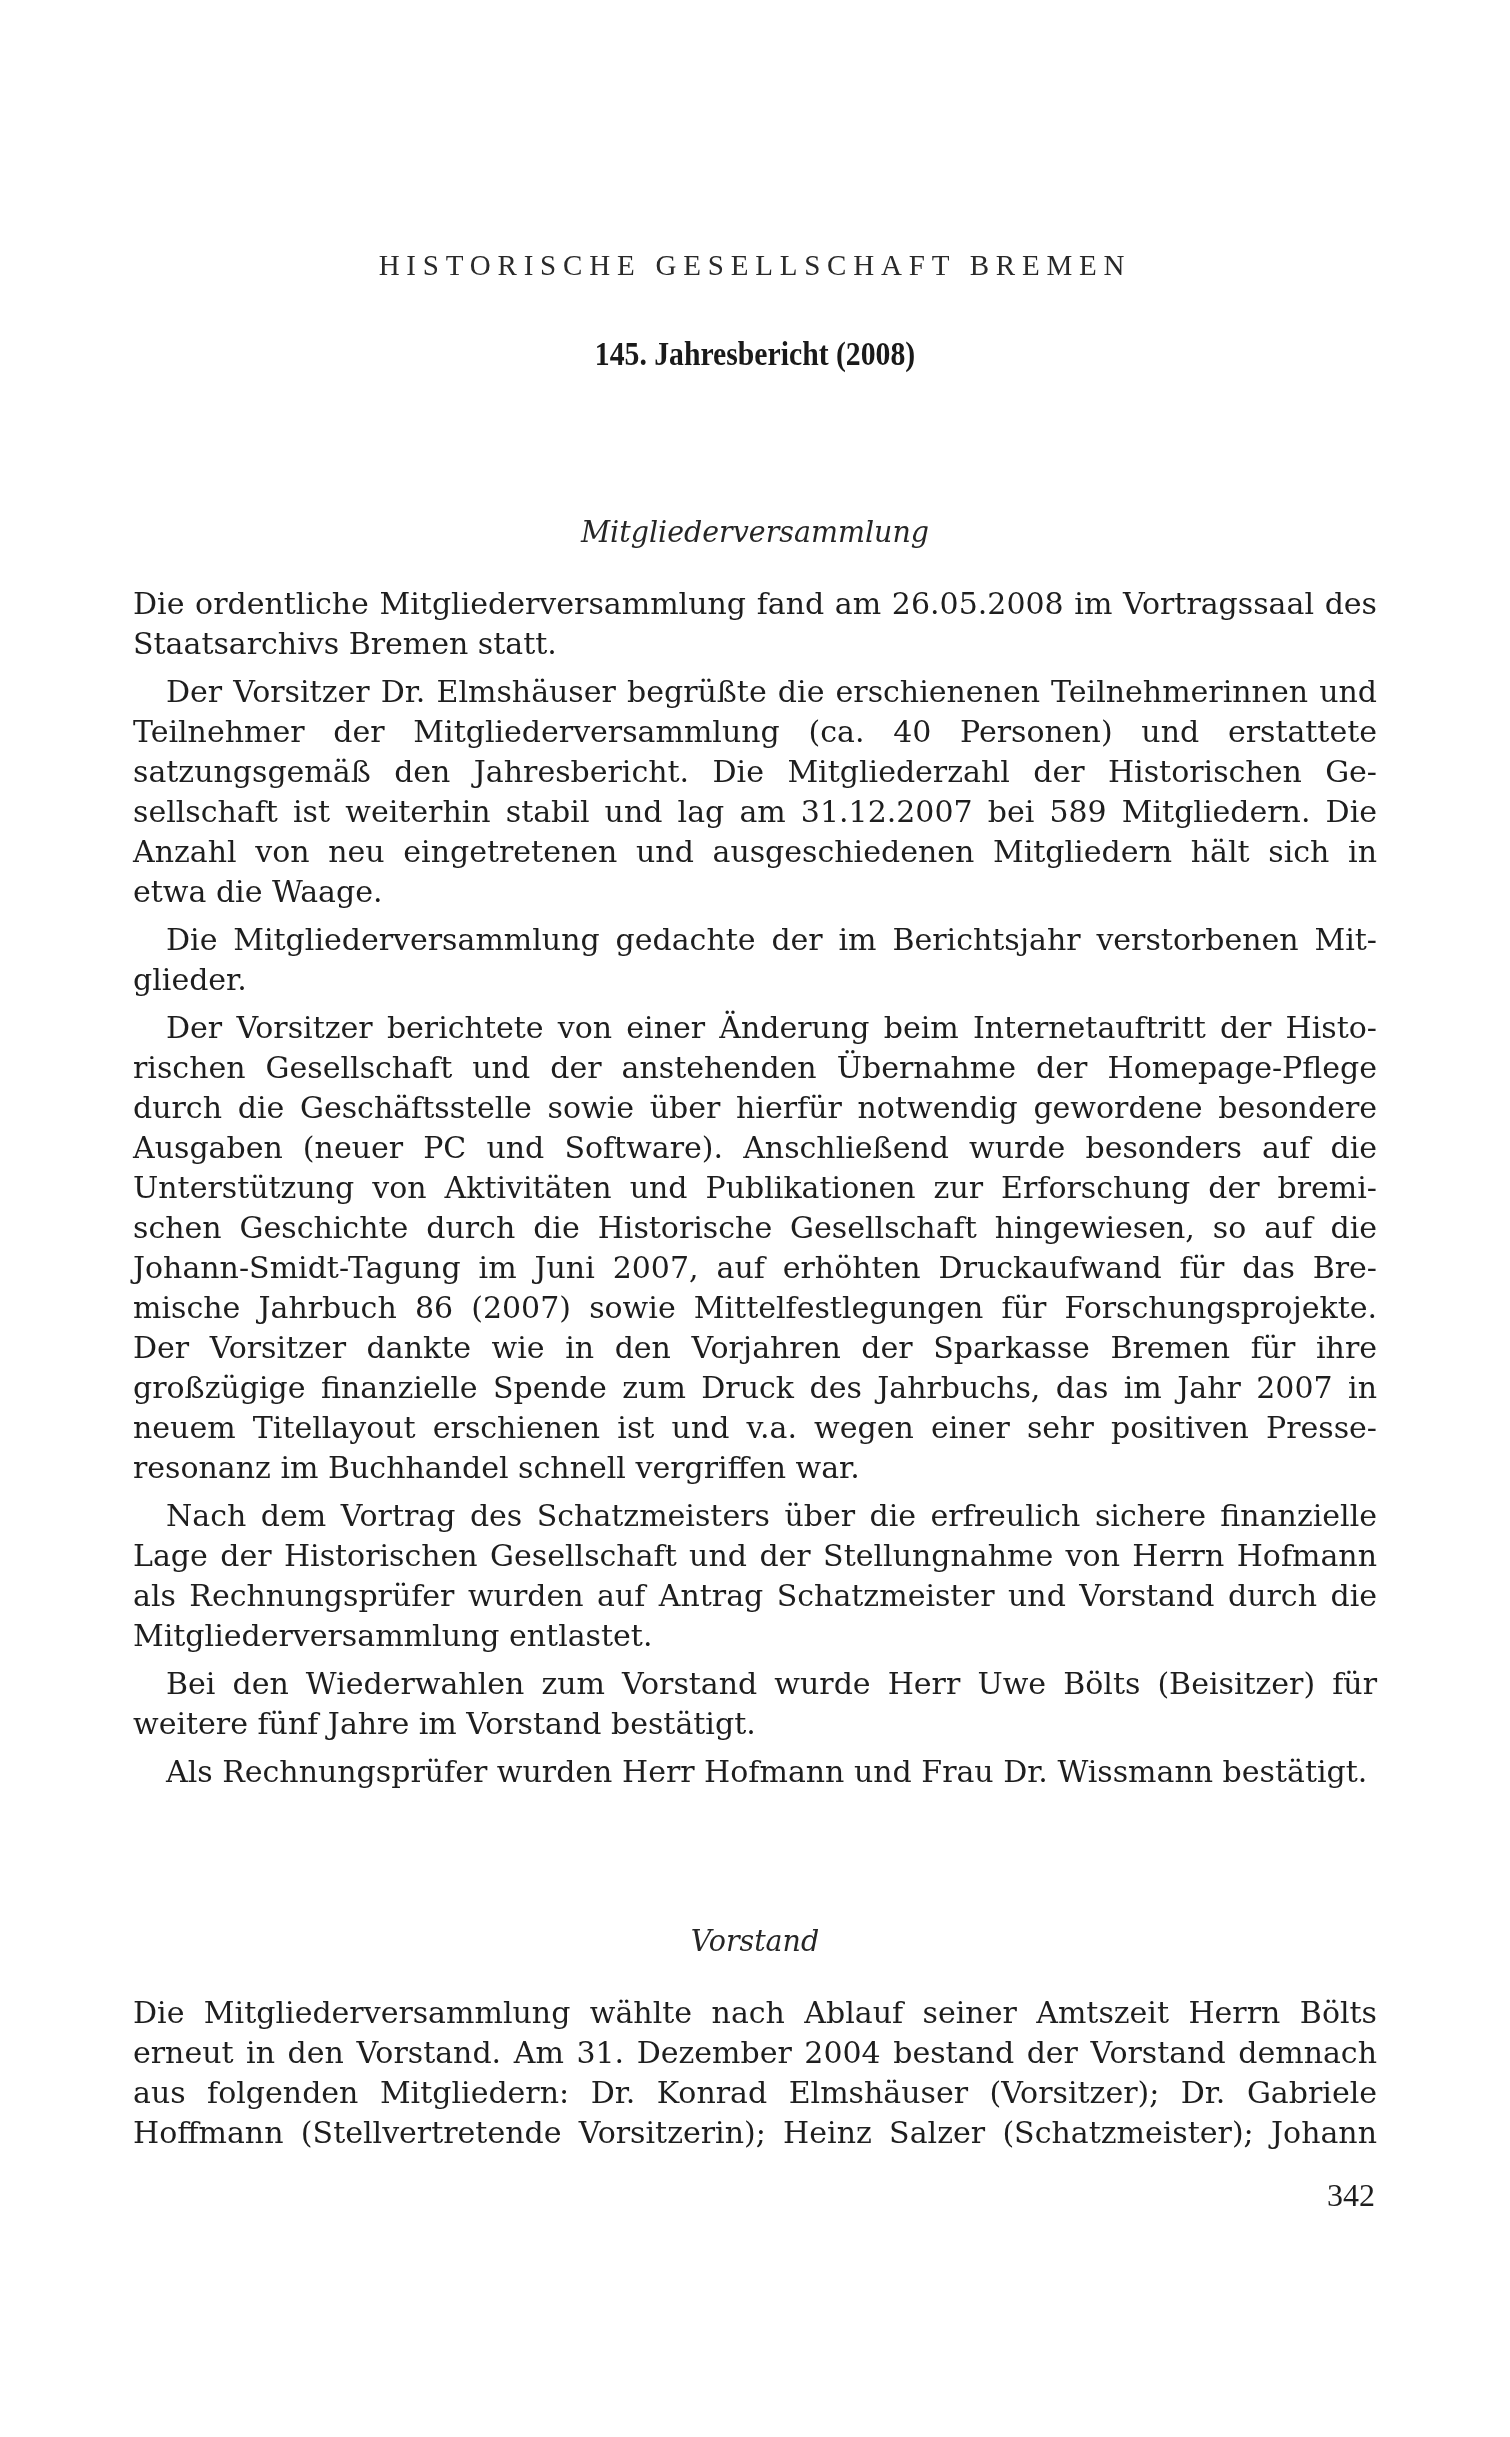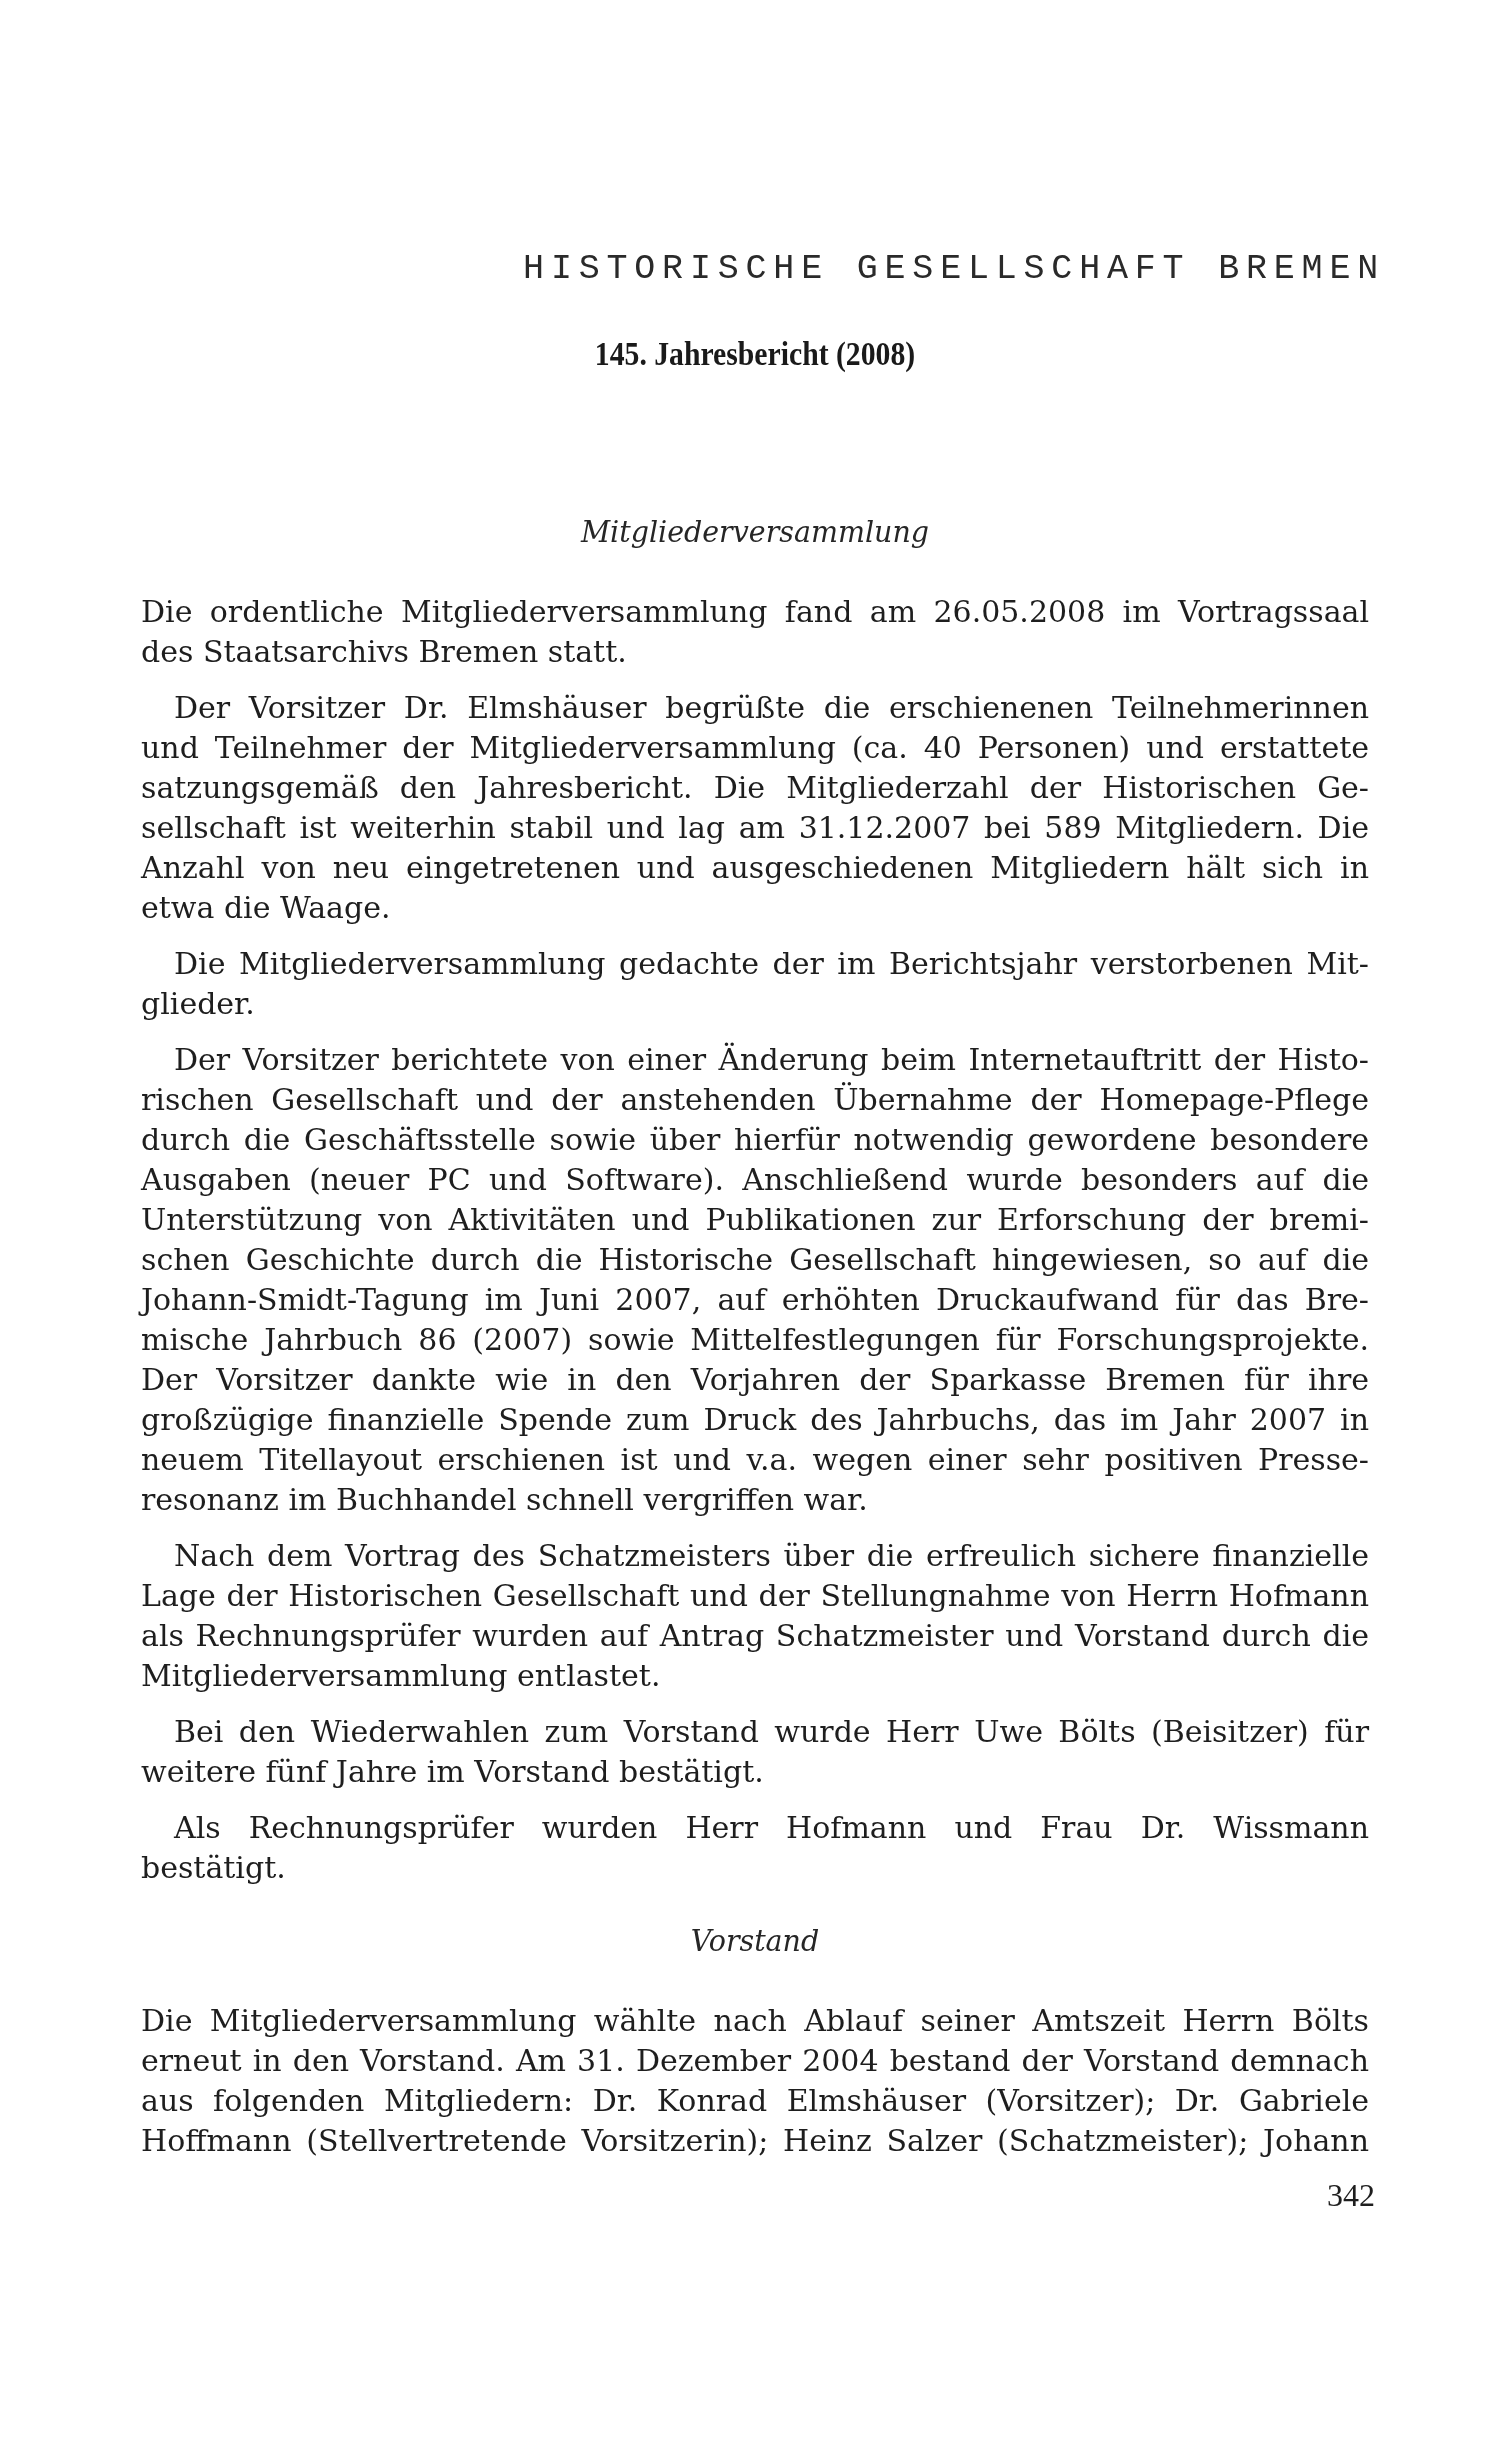--- a/index.html
+++ b/index.html
@@ -19,23 +19,23 @@
     position: absolute;
     left: 125px;
     top: 0;
     width: 1260px;
   }
   .running-head {
     position: absolute;
     top: 249px;
     left: 0;
     width: 1260px;
-    text-align: right;
-    font-family: Liberation Mono, monospace;
-    font-size: 35px;
+    text-align: center;
+    font-family: Liberation Serif, serif;
+    font-size: 29px;
     letter-spacing: 6.8px;
     color: #2a2a2a;
     white-space: nowrap;
   }
   .report-title {
     position: absolute;
     top: 336px;
     left: 0;
     width: 1260px;
     text-align: center;
@@ -65,21 +65,21 @@
     font-size: 30px;
     line-height: 40px;
     text-align: justify;
     hyphens: manual;
     color: #1e1e1e;
   }
   .sec1-body { top: 576px; }
   .sec2-body { top: 1985px; }
 
   .para {
-    margin: 16px;
+    margin: 8px;
     padding: 0;
     text-align: justify;
   }
   .para.indent {
     text-indent: 33px;
   }
   .page-number {
     position: absolute;
     top: 2177px;
     left: 1327px;

